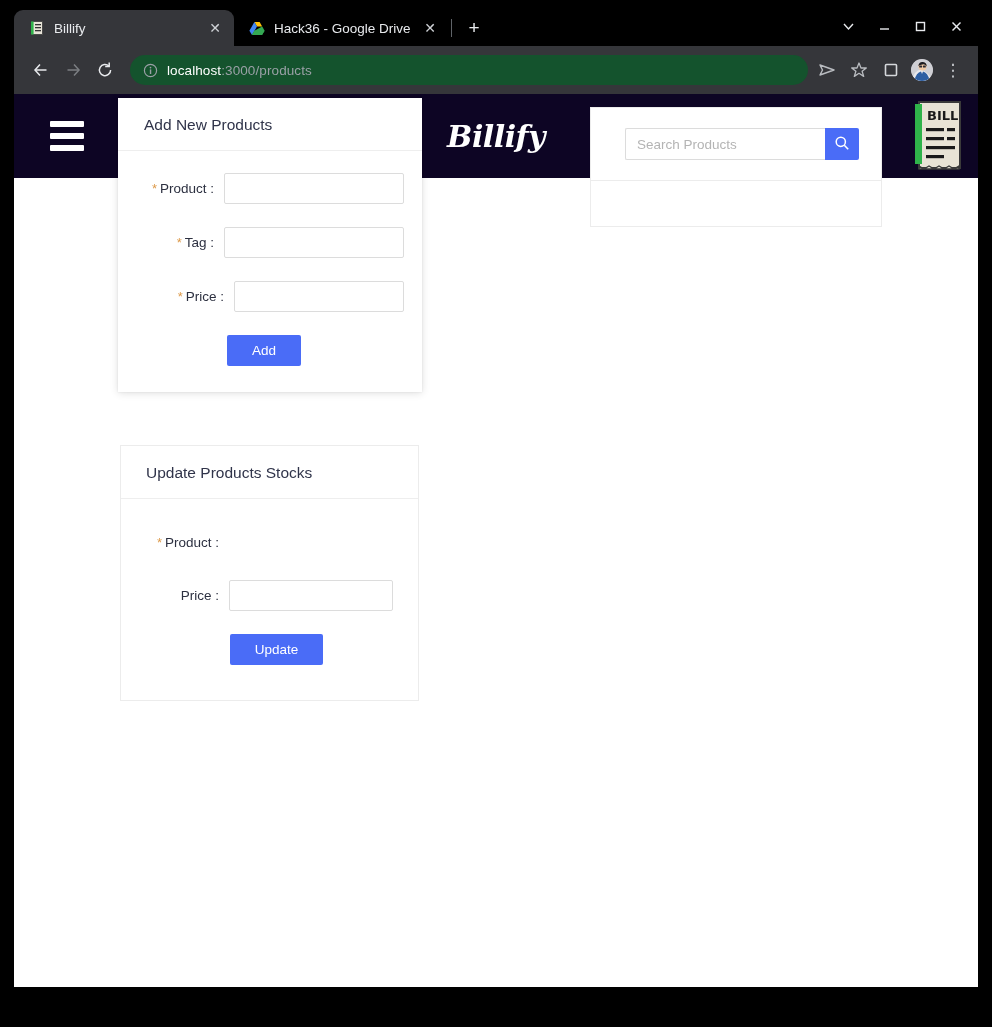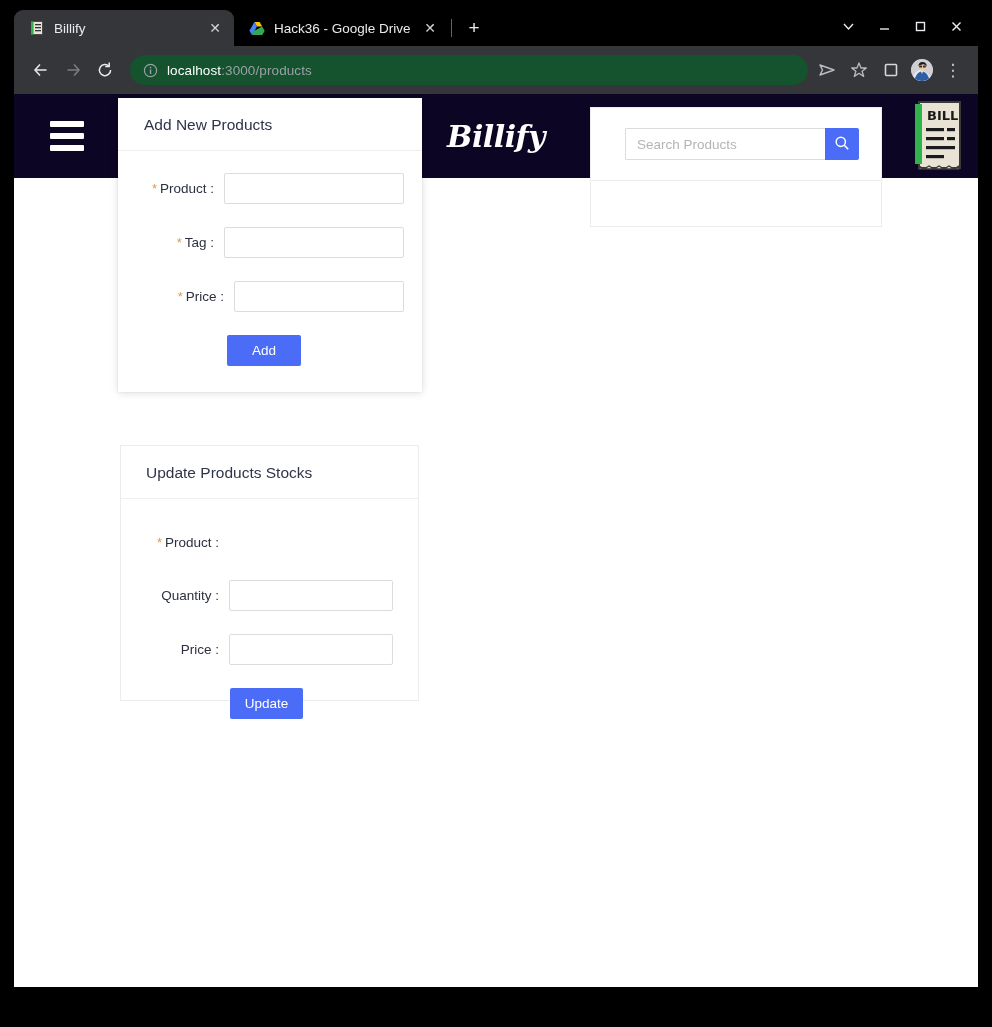--- a/index.html
+++ b/index.html
@@ -470,32 +470,28 @@
       <div class="card-head" style="padding-left:25px;">Update Products Stocks</div>
       <div class="card-body" style="padding-top:30px;">
 
         <div class="form-row" style="margin-bottom:25px;">
           <div class="form-label" style="width:90px;">
             <span class="req-star">*</span><span>Product :</span>
           </div>
           <div style="width:170px;height:26px;"></div>
         </div>
 
-        <div class="form-row">
-          <div class="form-label" style="width:90px;">Quantity :</div>
-          <input class="form-input w-164" type="text" placeholder="" style="">
-        </div>
 
         <div class="form-row">
           <div class="form-label" style="width:90px;">Price :</div>
           <input class="form-input w-164" type="text" placeholder="" style="">
         </div>
 
         <div class="btn-row" style="padding-left:91px;">
-          <button class="btn-primary" style="width:73px;">Update</button>
+          <button class="btn-primary" style="width:93px;">Update</button>
         </div>
       </div>
     </div>
 
     <div class="card card-bordered" style="left:576px; top:13px; width:292px;">
       <div style="padding:20px 22px;">
         <div class="search-bar">
           <input class="search-input" type="text" placeholder="Search Products" style="">
           <button class="search-btn">
             <span>

